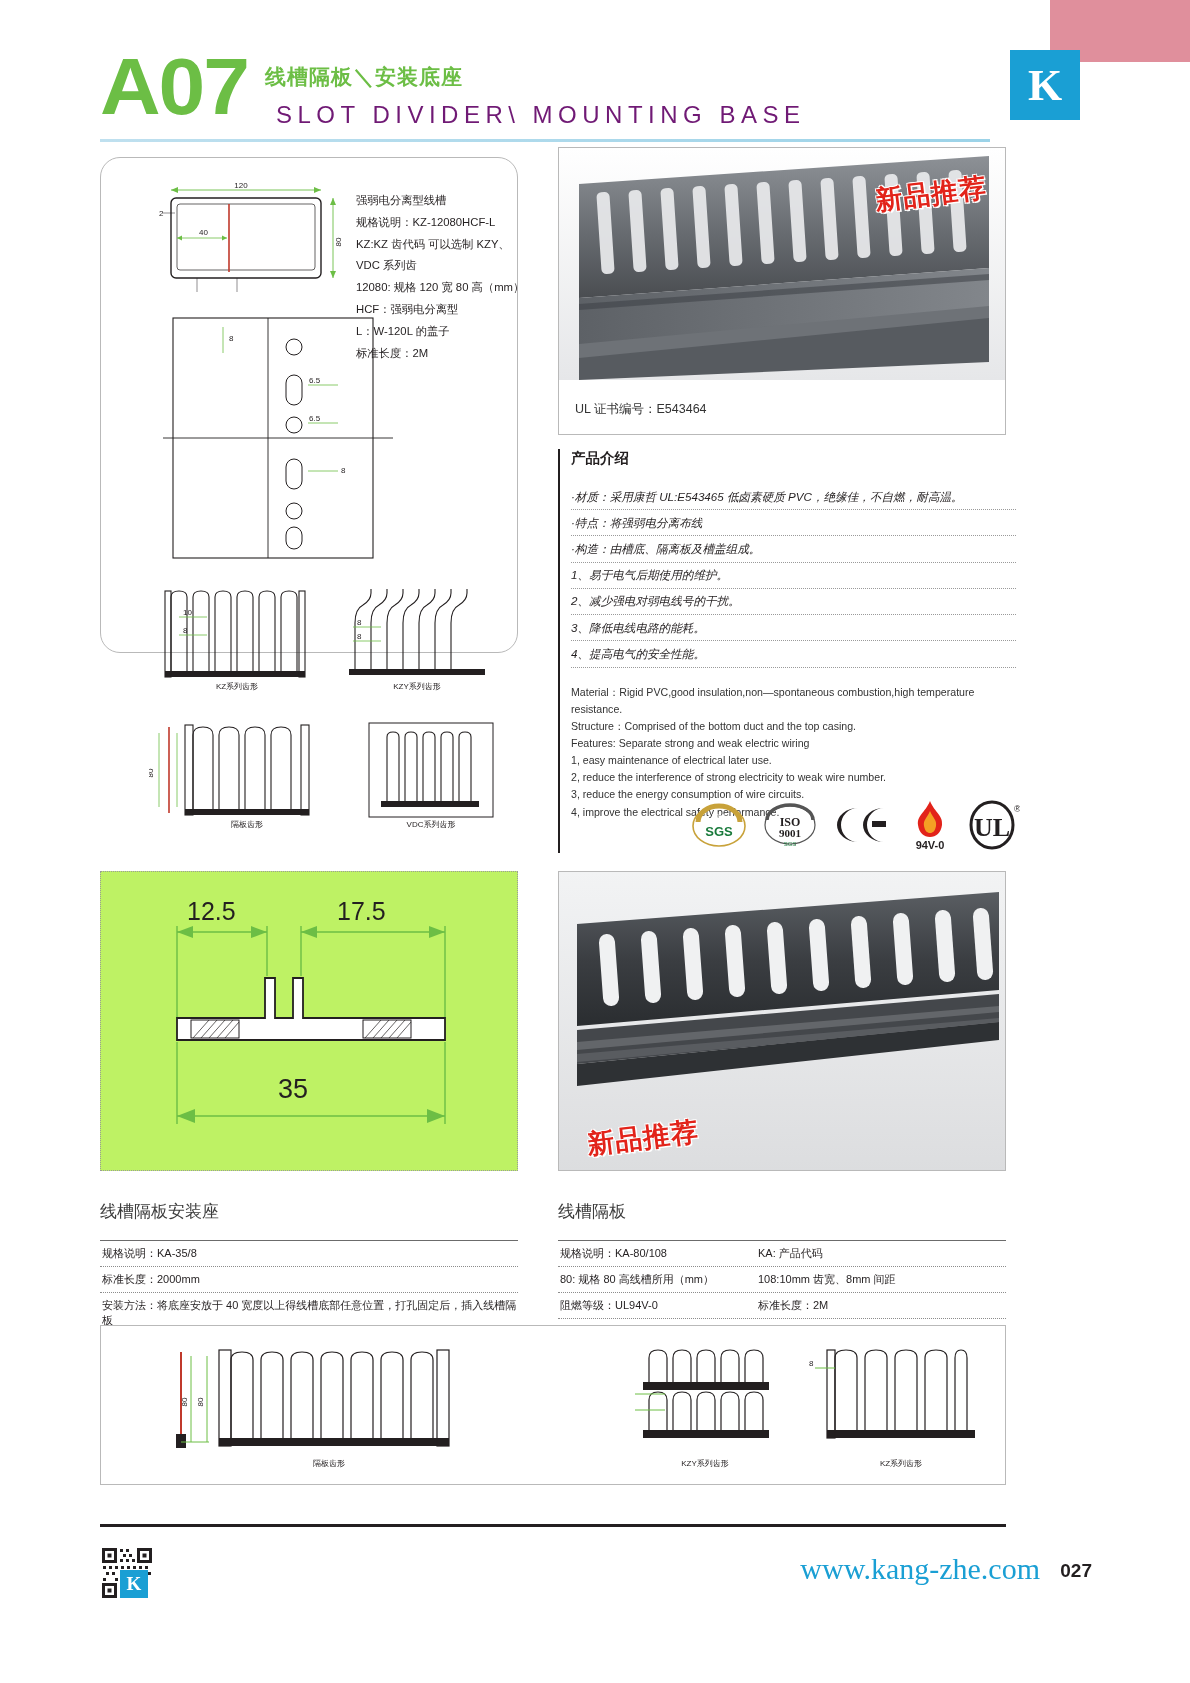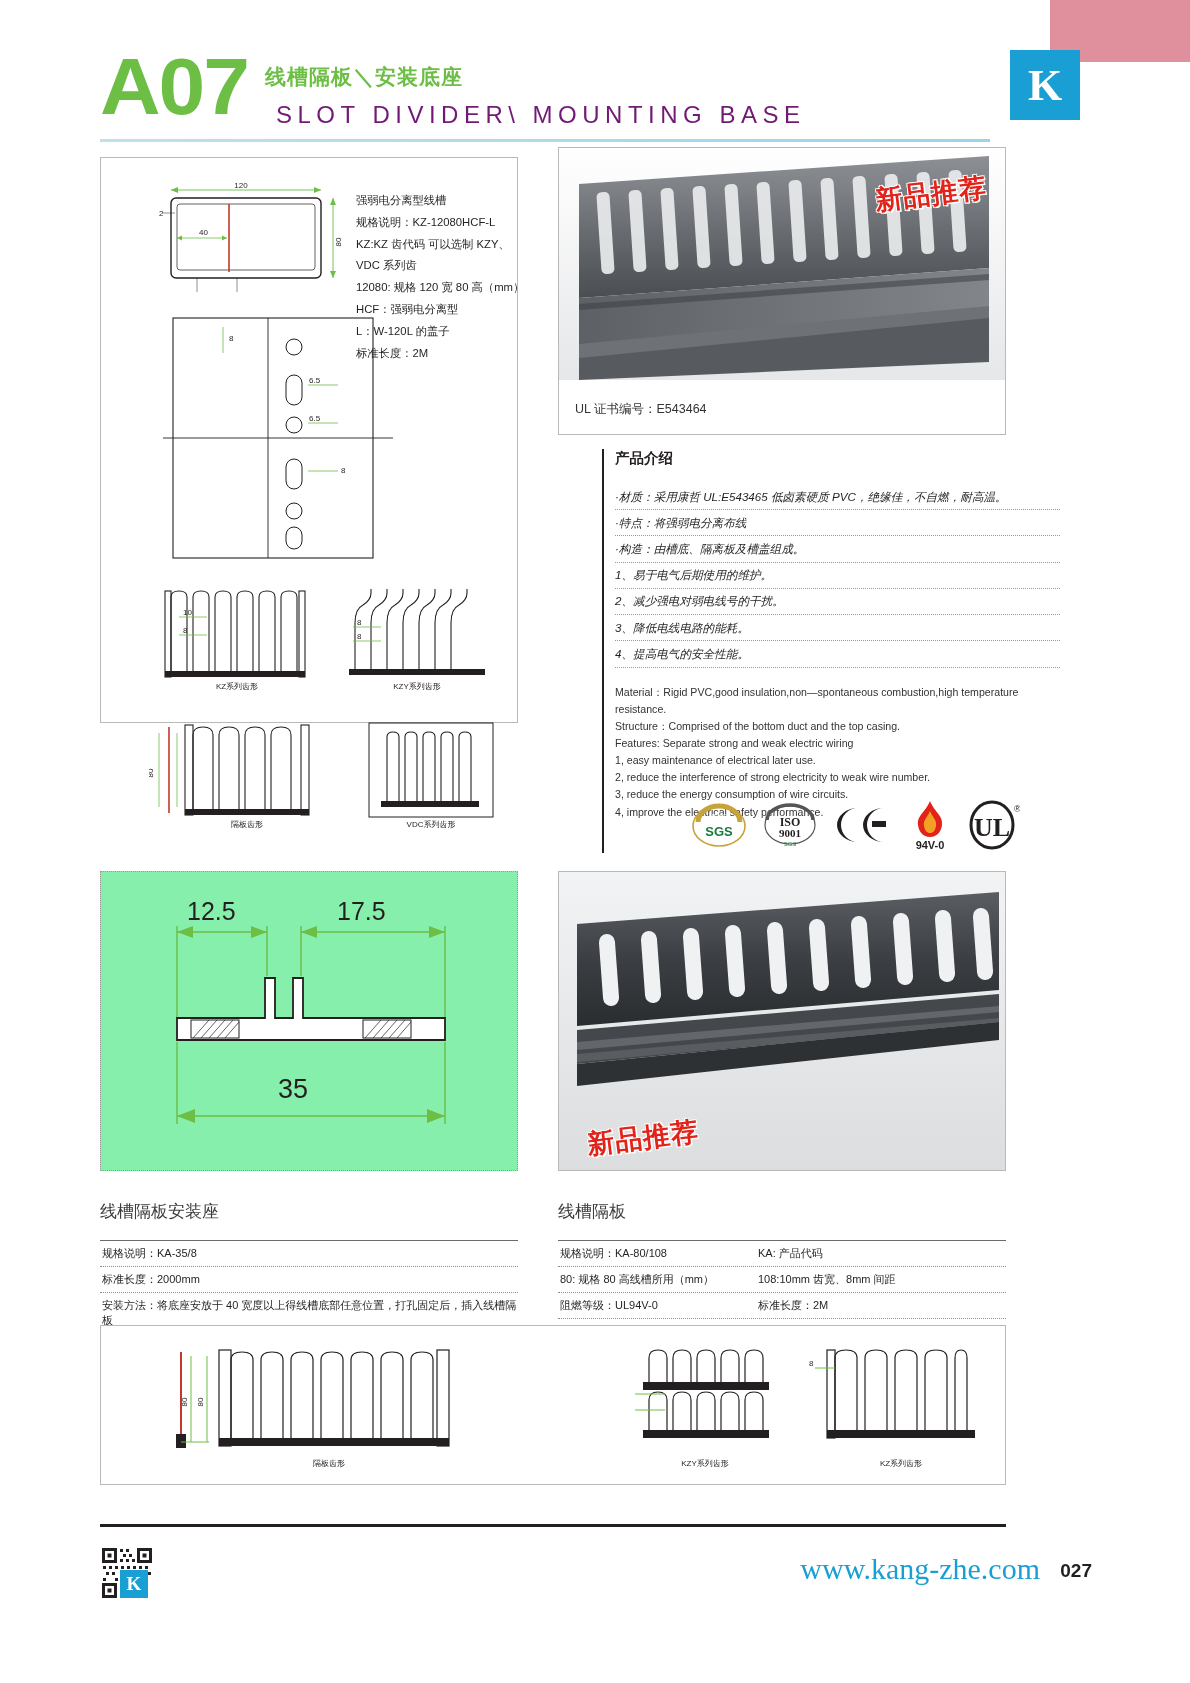--- a/index.html
+++ b/index.html
@@ -45,24 +45,24 @@
     background: #1a9fd4;
   }
   .logo-box .k {
     position: absolute; inset: 0;
     display: flex; align-items: center; justify-content: center;
     color: #fff; font-size: 44px; font-weight: bold; font-family: "Liberation Serif", serif;
   }
 
   
   .panel-border { position: absolute; border: 1px solid #b9b9b9; background: #fff; }
-  .dash-box { position: absolute; border: 1px dotted #9a9a9a; background: #86efac; }
-
-  
-  #draw-panel { left: 100px; top: 157px; width: 418px; height: 566px; }
+  .dash-box { position: absolute; border: 1px dotted #9a9a9a; background: #bef264; }
+
+  
+  #draw-panel { left: 100px; top: 157px; width: 418px; height: 496px; border-radius: 20px; }
   .spec-text {
     position: absolute; left: 255px; top: 32px; width: 170px;
     font-size: 11.3px; line-height: 1.93; color: #231f20;
   }
   .spec-text div { white-space: nowrap; }
 
   
   .svgwrap { position: absolute; }
 
   
@@ -78,21 +78,21 @@
   .stamp {
     position: absolute; font-size: 27px; font-weight: bold; color: #e2231a;
     font-family: "DejaVu Sans", sans-serif;
     text-shadow: 1.5px 1.5px 0 #fff, -1px -1px 0 #fff, 1px -1px 0 #fff, -1px 1px 0 #fff;
     letter-spacing: 1px;
     transform: rotate(-7deg);
   }
   #stamp1 { right: 18px; top: 28px; }
 
   
-  #intro { position: absolute; left: 558px; top: 449px; width: 458px; margin-left: 44px; }
+  #intro { position: absolute; left: 558px; top: 449px; width: 458px; }
   #intro .bar { position: absolute; left: 0; top: 0; width: 2px; height: 404px; background: #231f20; }
   #intro .inner { margin-left: 13px; }
   .intro-title { font-size: 14.5px; font-weight: bold; color: #231f20; margin-bottom: 16px; }
   .dotrow {
     font-size: 11.6px; color: #231f20; padding: 4.5px 0 4.5px 0;
     border-bottom: 1px dotted #9a9a9a; line-height: 1.4; font-style: italic;
   }
   .dotrow:first-of-type { border-top: 1px dotted #9a9a9a; }
   .en-block { margin-top: 16px; font-size: 10.6px; line-height: 1.62; color: #333; }
 

